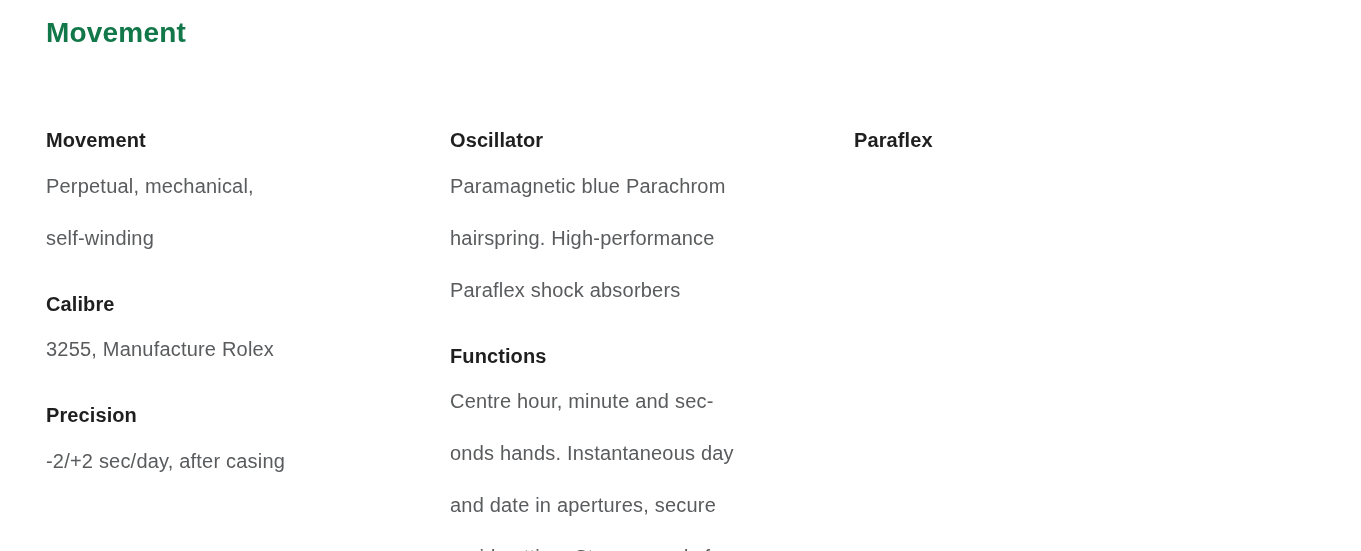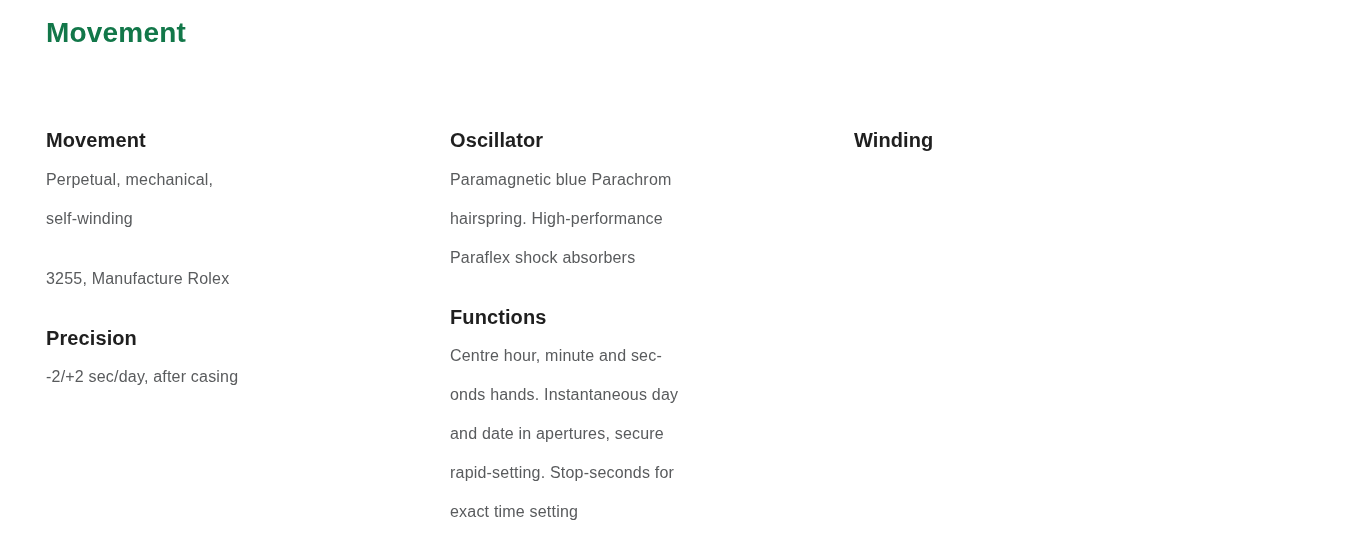--- a/index.html
+++ b/index.html
@@ -36,22 +36,22 @@
     margin-bottom: 21px;
   }
   .spec-label {
     font-size: 20px;
     line-height: 38.5px;
     font-weight: 700;
     color: #1f1f1f;
     letter-spacing: 0.1px;
   }
   .spec-value {
-    font-size: 16px;
-    line-height: 39px;
+    font-size: 20px;
+    line-height: 52px;
     font-weight: 400;
     color: #595b5d;
     letter-spacing: 0.2px;
     white-space: pre-line;
   }
 </style>
 </head>
 <body>
 
 <div class="page">
@@ -60,20 +60,21 @@
 
   <div class="specs-grid">
 
     <div class="specs-column">
       <div class="spec-item">
         <div class="spec-label">Movement</div>
         <div class="spec-value">Perpetual, mechanical,
 self-winding</div>
       </div>
       <div class="spec-item">
+        <div class="spec-label">Calibre</div>
         <div class="spec-value">3255, Manufacture Rolex</div>
       </div>
       <div class="spec-item">
         <div class="spec-label">Precision</div>
         <div class="spec-value">-2/+2 sec/day, after casing</div>
       </div>
     </div>
 
     <div class="specs-column">
       <div class="spec-item">
@@ -87,20 +88,20 @@
         <div class="spec-value">Centre hour, minute and sec-
 onds hands. Instantaneous day
 and date in apertures, secure
 rapid-setting. Stop-seconds for
 exact time setting</div>
       </div>
     </div>
 
     <div class="specs-column">
       <div class="spec-item">
-        <div class="spec-label">Winding</div>
+        <div class="spec-label">Paraflex</div>
       </div>
       <div class="spec-item">
       </div>
     </div>
 
   </div>
 </div>
 
 </body></html>

